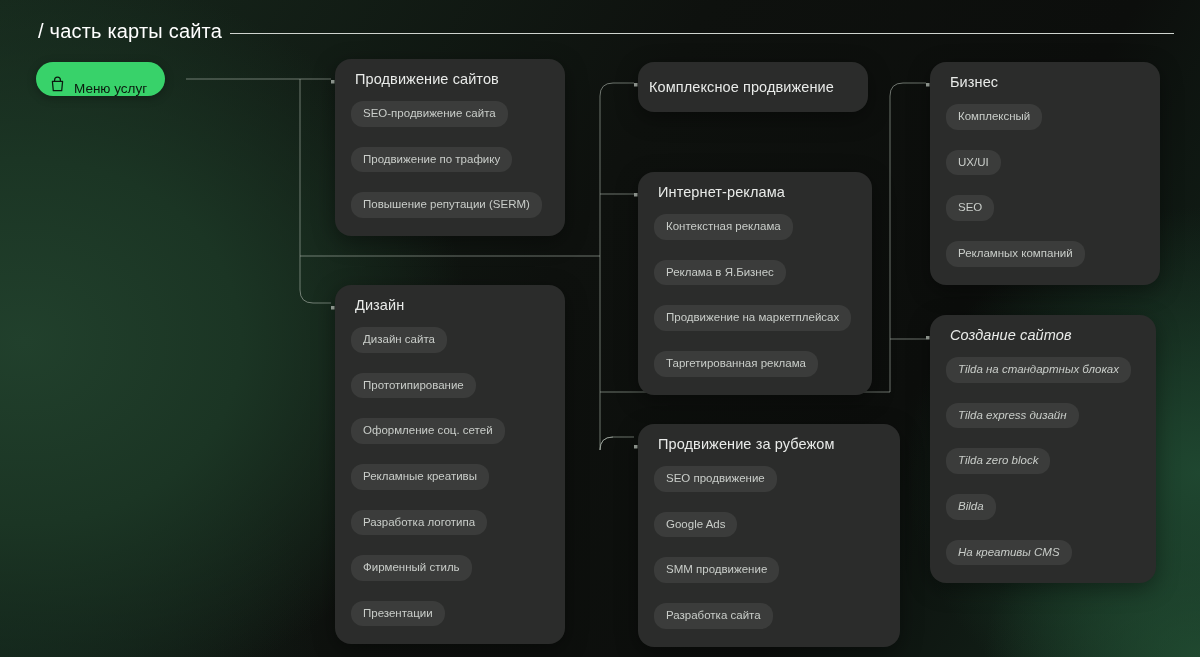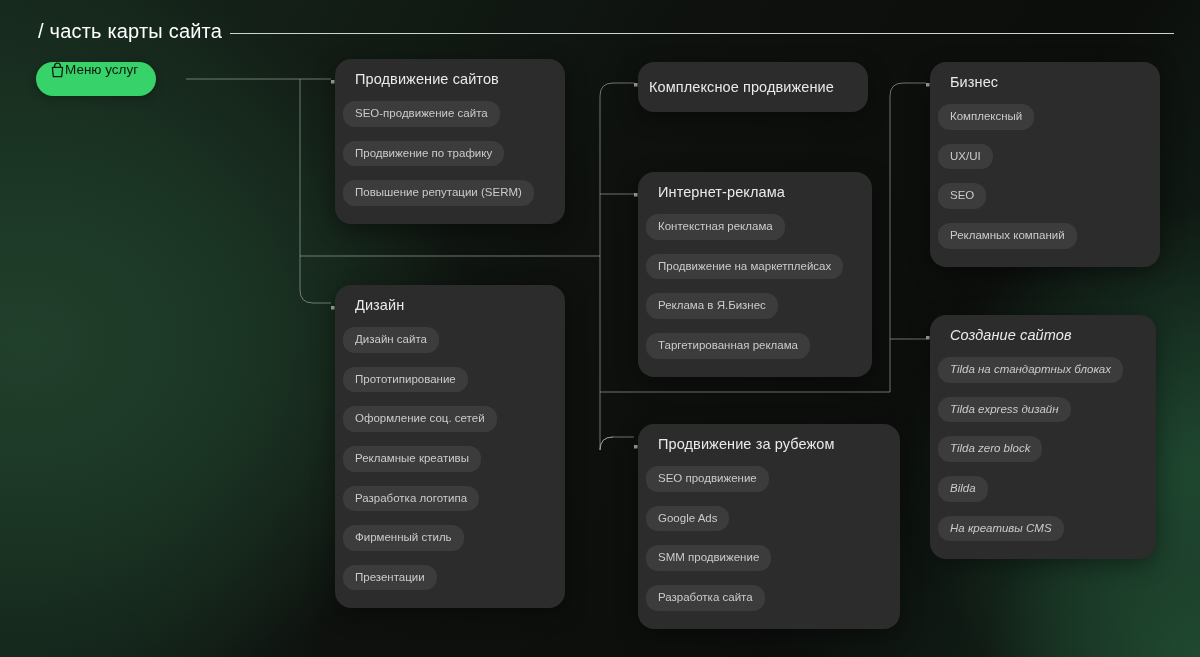--- a/index.html
+++ b/index.html
@@ -48,21 +48,22 @@
   }
 
   
   .menu-pill {
     position: absolute;
     left: 36px;
     top: 62px;
     height: 34px;
     padding: 0 18px 0 14px;
     display: flex;
-    align-items: flex-start;
+    align-items: flex-end;
+    gap: 9px;
     background: #38d26a;
     border-radius: 18px;
     box-shadow: 0 2px 10px rgba(0,0,0,0.28);
   }
   .menu-pill .label {
     font-size: 13.5px;
     color: #0b1a0f;
     white-space: nowrap;
   }
   .bag-icon { display: block; }
@@ -93,25 +94,25 @@
     box-shadow: 0 6px 22px rgba(0,0,0,0.38);
   }
   .card-title {
     color: #e9ebe9;
     font-size: 14.5px;
     padding: 12px 20px 0 20px;
     letter-spacing: 0.1px;
     white-space: nowrap;
   }
   .chips {
-    padding: 14px 16px 18px 8px;
+    padding: 14px 16px 18px 16px;
     display: flex;
     flex-direction: column;
     align-items: flex-start;
-    gap: 14px;
+    gap: 20px;
   }
   .chip {
     background: #3b3c3b;
     color: #c9cdc9;
     font-size: 11.5px;
     border-radius: 12px;
     padding: 6px 12px 7px 12px;
     white-space: nowrap;
     line-height: 1.1;
   }
@@ -182,22 +183,22 @@
           <div class="chip">Презентации</div>
         </div>
       </div>
       <div class="card titleonly" style="left: 638px; top: 62px; width: 230px;">
         <div class="card-title">Комплексное продвижение</div>
       </div>
       <div class="card" style="left: 638px; top: 172px; width: 234px;">
         <div class="card-title">Интернет-реклама</div>
         <div class="chips">
           <div class="chip">Контекстная  реклама</div>
+          <div class="chip">Реклама в Я.Бизнес</div>
           <div class="chip">Продвижение на маркетплейсах</div>
-          <div class="chip">Реклама в Я.Бизнес</div>
           <div class="chip">Таргетированная реклама</div>
         </div>
       </div>
       <div class="card" style="left: 638px; top: 424px; width: 262px;">
         <div class="card-title">Продвижение за рубежом</div>
         <div class="chips">
           <div class="chip">SEO продвижение</div>
           <div class="chip">Google Ads</div>
           <div class="chip">SMM продвижение</div>
           <div class="chip">Разработка сайта</div>

